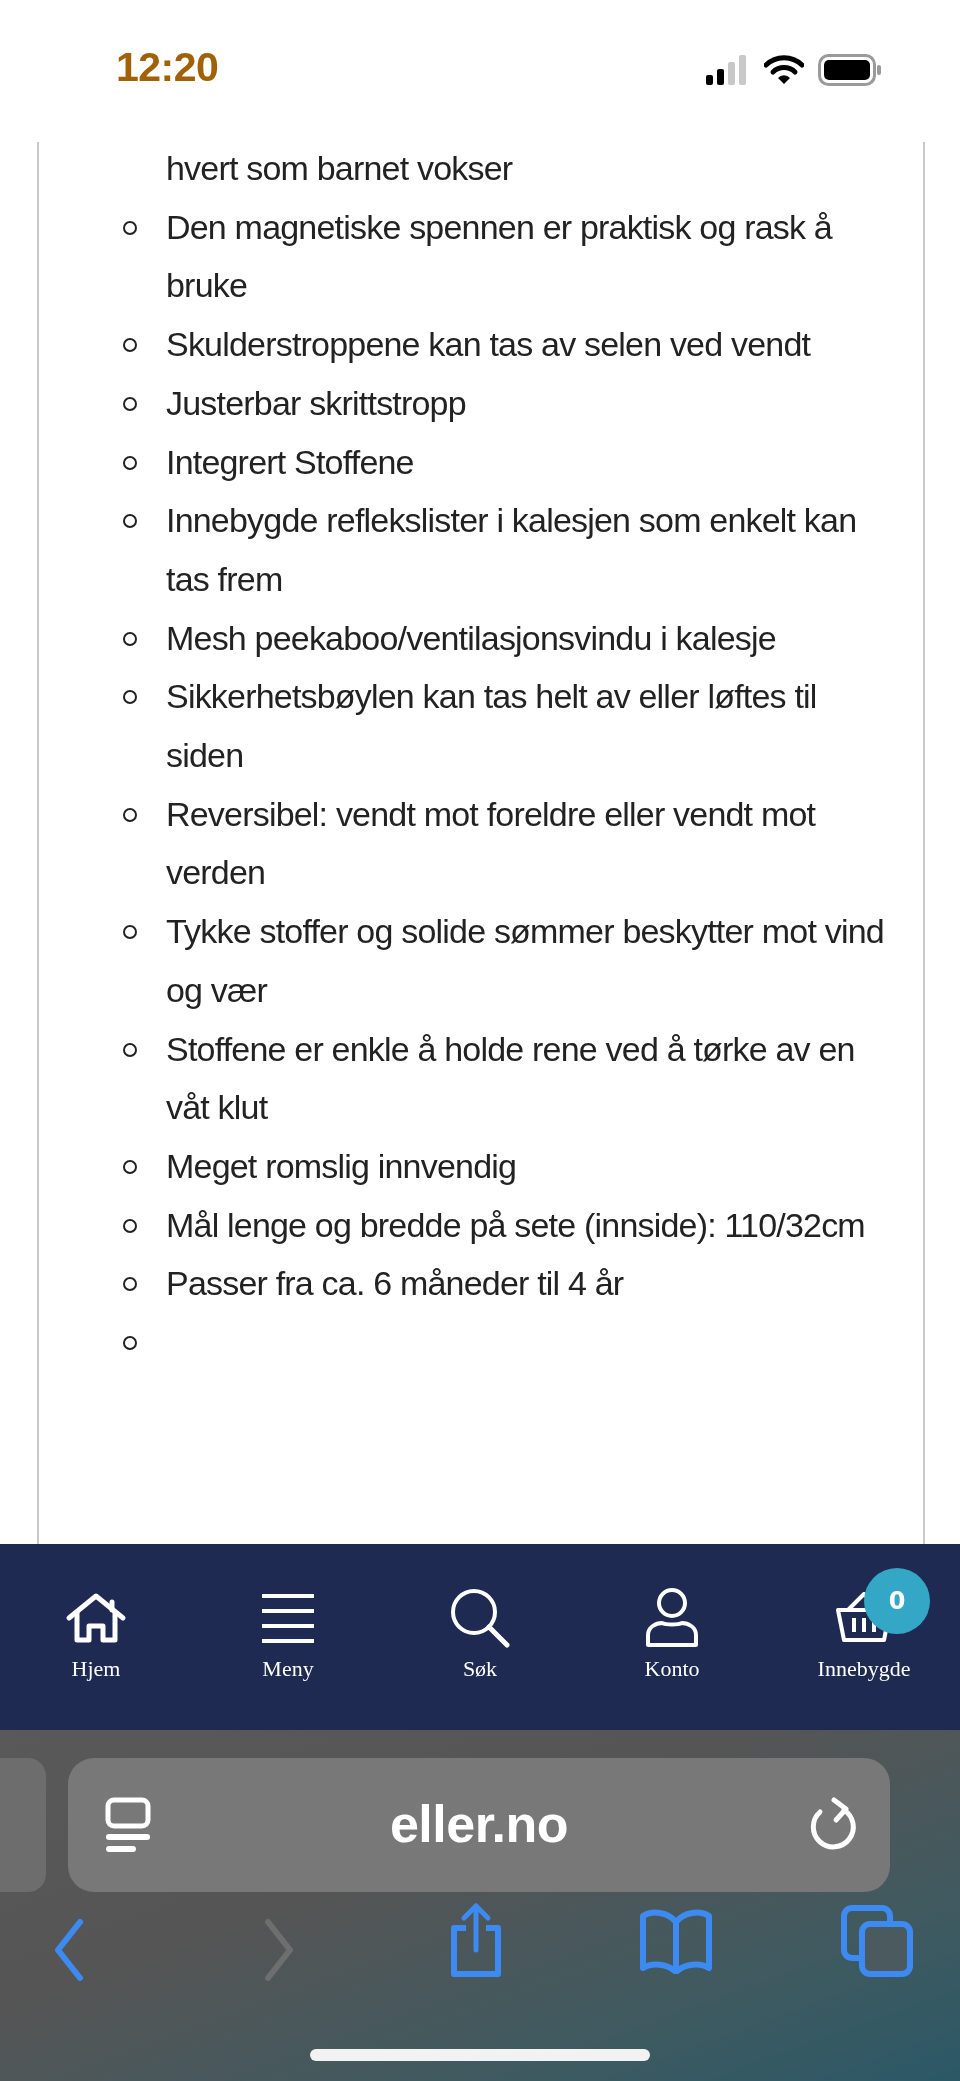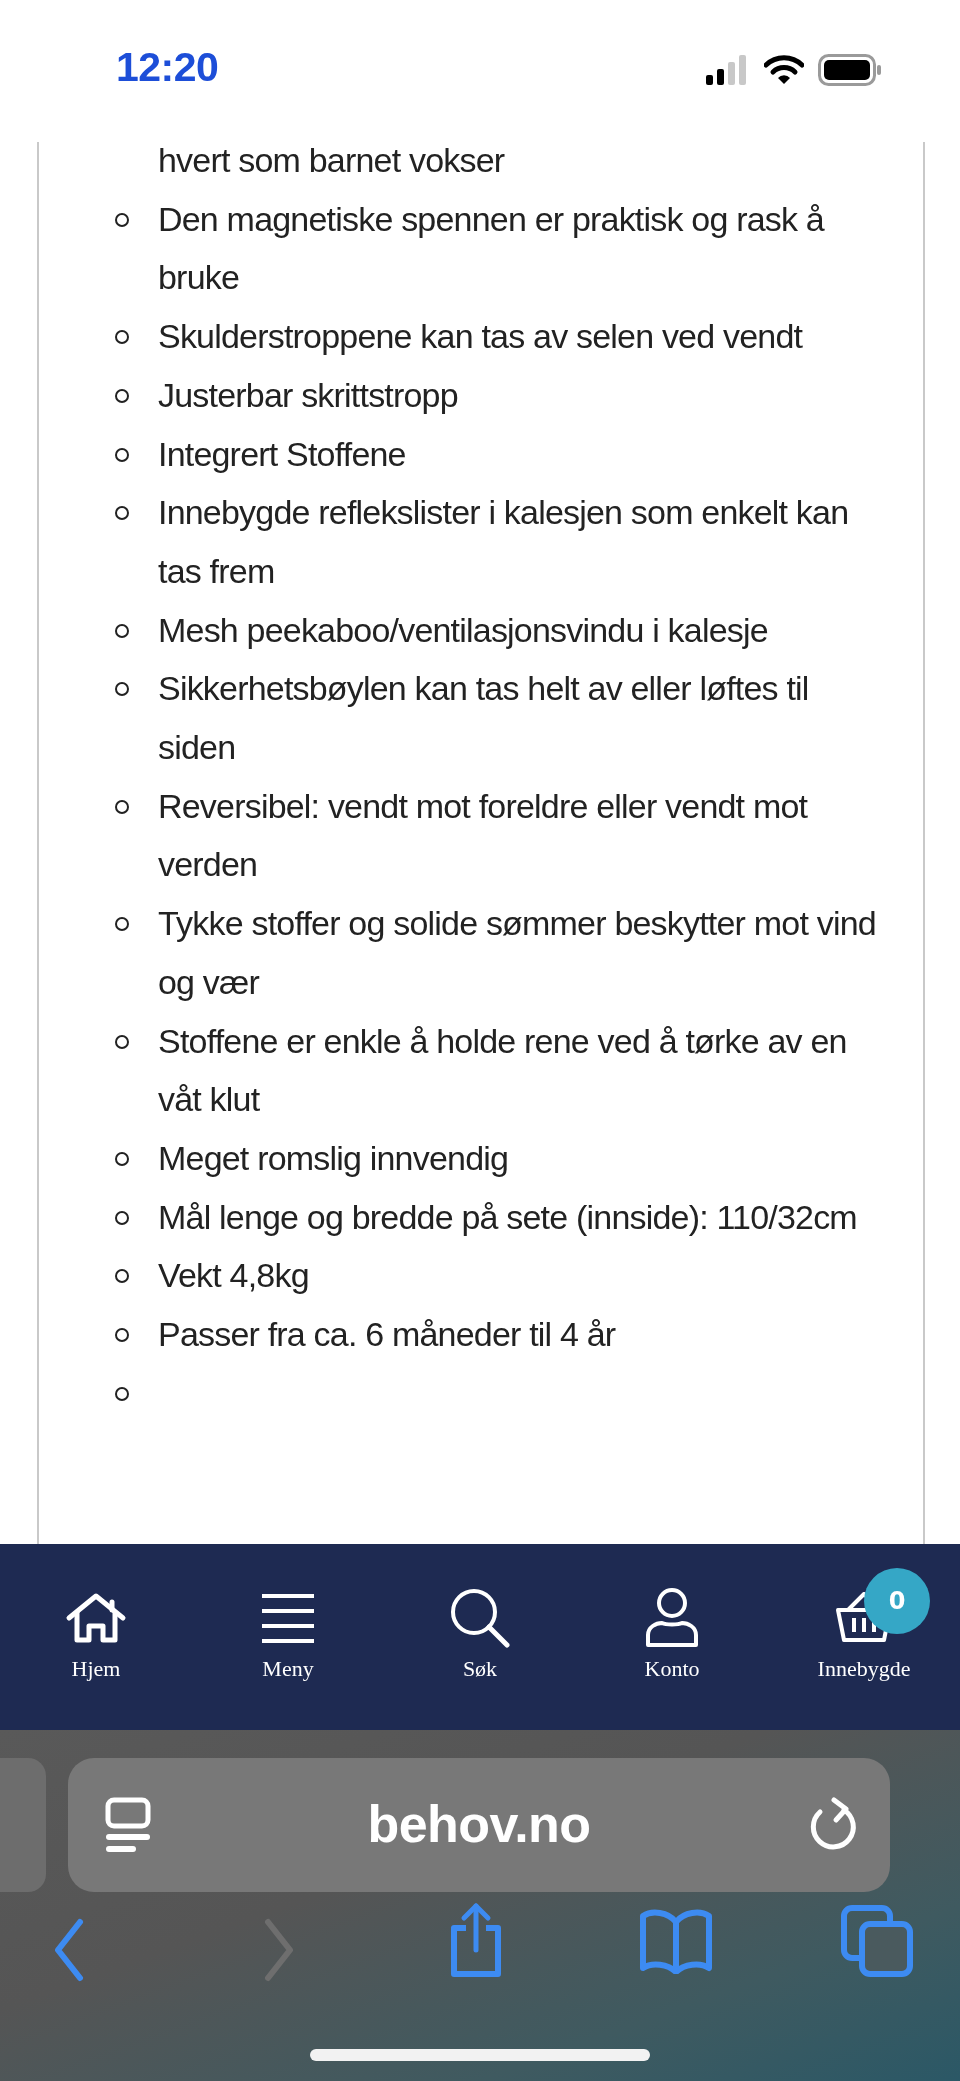--- a/index.html
+++ b/index.html
@@ -2,30 +2,30 @@
 <html><head>
 <meta charset="utf-8">
 <style>
   html, body { margin: 0; padding: 0; }
   body {
     width: 960px; height: 2081px; position: relative; overflow: hidden;
     background: #ffffff; font-family: "Liberation Sans", sans-serif;
   }
   
   .status-bar { position: absolute; left: 0; top: 0; width: 960px; height: 142px; background: #fff; }
-  .status-time { position: absolute; left: 116px; top: 44px; font-size: 41px; font-weight: bold; color: #1d4ed8; letter-spacing: -0.5px; font-family: "Liberation Sans", sans-serif; }
+  .status-time { position: absolute; left: 116px; top: 44px; font-size: 41px; font-weight: bold; color: #a16207; letter-spacing: -0.5px; font-family: "Liberation Sans", sans-serif; }
   .status-icons { position: absolute; right: 78px; top: 54px; display: flex; align-items: center; gap: 14px; }
 
   
   .content-card {
     position: absolute; left: 37px; top: 142px; width: 884px; height: 1402px;
     border-left: 2px solid #c9c9c9; border-right: 2px solid #c9c9c9;
     background: #fff; overflow: hidden;
   }
-  .feature-list { list-style: none; margin: 0; padding: 0; position: absolute; left: 0; top: 0; width: 884px; }
+  .feature-list { list-style: none; margin: 8px; padding: 0; position: absolute; left: 0; top: 0; width: 884px; }
   .feature-item { position: relative; padding-left: 119px; padding-right: 40px; font-size: 34px; line-height: 58.7px; color: #222222; font-family: "Liberation Sans", sans-serif; letter-spacing: -0.8px; }
   .feature-item .bullet { position: absolute; left: 76px; top: 23px; width: 10px; height: 10px; border: 2px solid #222; border-radius: 50%; }
 
   
   .app-nav { position: absolute; left: 0; top: 1544px; width: 960px; height: 186px; background: #1e2a52; display: flex; }
   .nav-item { flex: 1; position: relative; display: flex; flex-direction: column; align-items: center; color: #fff; cursor: pointer; }
   .nav-icon { position: absolute; top: 44px; width: 64px; height: 60px; display: flex; align-items: center; justify-content: center; }
   .nav-label { position: absolute; top: 112px; font-size: 22px; color: #ffffff; font-family: Liberation Serif, serif; white-space: nowrap; }
   .cart-badge { position: absolute; top: 24px; left: 96px; width: 66px; height: 66px; border-radius: 50%; background: #35a7c6; color: #fff; font-size: 24px; font-weight: bold; display: flex; align-items: center; justify-content: center; font-family: "DejaVu Sans", sans-serif; }
 
@@ -80,21 +80,20 @@
       <li class="feature-item"><span class="bullet"></span><span>Justerbar skrittstropp</span></li>
       <li class="feature-item"><span class="bullet"></span><span>Integrert Stoffene</span></li>
       <li class="feature-item"><span class="bullet"></span><span>Innebygde reflekslister i kalesjen som enkelt kan tas frem</span></li>
       <li class="feature-item"><span class="bullet"></span><span>Mesh peekaboo/ventilasjonsvindu i kalesje</span></li>
       <li class="feature-item"><span class="bullet"></span><span>Sikkerhetsbøylen kan tas helt av eller løftes til siden</span></li>
       <li class="feature-item"><span class="bullet"></span><span>Reversibel: vendt mot foreldre eller vendt mot verden</span></li>
       <li class="feature-item"><span class="bullet"></span><span>Tykke stoffer og solide sømmer beskytter mot vind og vær</span></li>
       <li class="feature-item"><span class="bullet"></span><span>Stoffene er enkle å holde rene ved å tørke av en våt klut</span></li>
       <li class="feature-item"><span class="bullet"></span><span>Meget romslig innvendig</span></li>
       <li class="feature-item"><span class="bullet"></span><span>Mål lenge og bredde på sete (innside): 110/32cm</span></li>
-      <li class="feature-item"><span class="bullet"></span><span>Vekt 4,8kg</span></li>
       <li class="feature-item"><span class="bullet"></span><span>Passer fra ca. 6 måneder til 4 år</span></li>
       <li class="feature-item"><span class="bullet"></span></li>
     </ul>
 </div>
 
 <nav class="app-nav">
   <div class="nav-item">
     <span class="nav-icon">
       <svg width="62" height="52" viewBox="0 0 62 52">
         <path d="M4 26 L31 4 L58 26" stroke="#fff" stroke-width="5" fill="none" stroke-linecap="round" stroke-linejoin="round"></path>
@@ -149,21 +148,21 @@
 <div class="browser-chrome">
   <div class="prev-tab-pill"></div>
   <div class="url-pill">
     <span class="reader-icon">
       <svg width="48" height="58" viewBox="0 0 48 58">
         <rect x="4" y="4" width="40" height="26" rx="6" stroke="#fff" stroke-width="5" fill="none"></rect>
         <rect x="2" y="38" width="44" height="6" rx="3" fill="#fff"></rect>
         <rect x="2" y="50" width="30" height="6" rx="3" fill="#fff"></rect>
       </svg>
     </span>
-    <div class="url-text">behov.no</div>
+    <div class="url-text">eller.no</div>
     <span class="reload-icon">
       <svg width="52" height="60" viewBox="0 0 52 60">
         <path d="M36 16 A20 20 0 1 1 12 18" stroke="#fff" stroke-width="5" fill="none" stroke-linecap="round"></path>
         <path d="M26 6 L38 15 L28 26" stroke="#fff" stroke-width="5" fill="none" stroke-linecap="round" stroke-linejoin="round"></path>
       </svg>
     </span>
   </div>
   <div class="toolbar">
     <span class="toolbar-btn" style="left:50px;">
       <svg width="40" height="64" viewBox="0 0 40 64">

